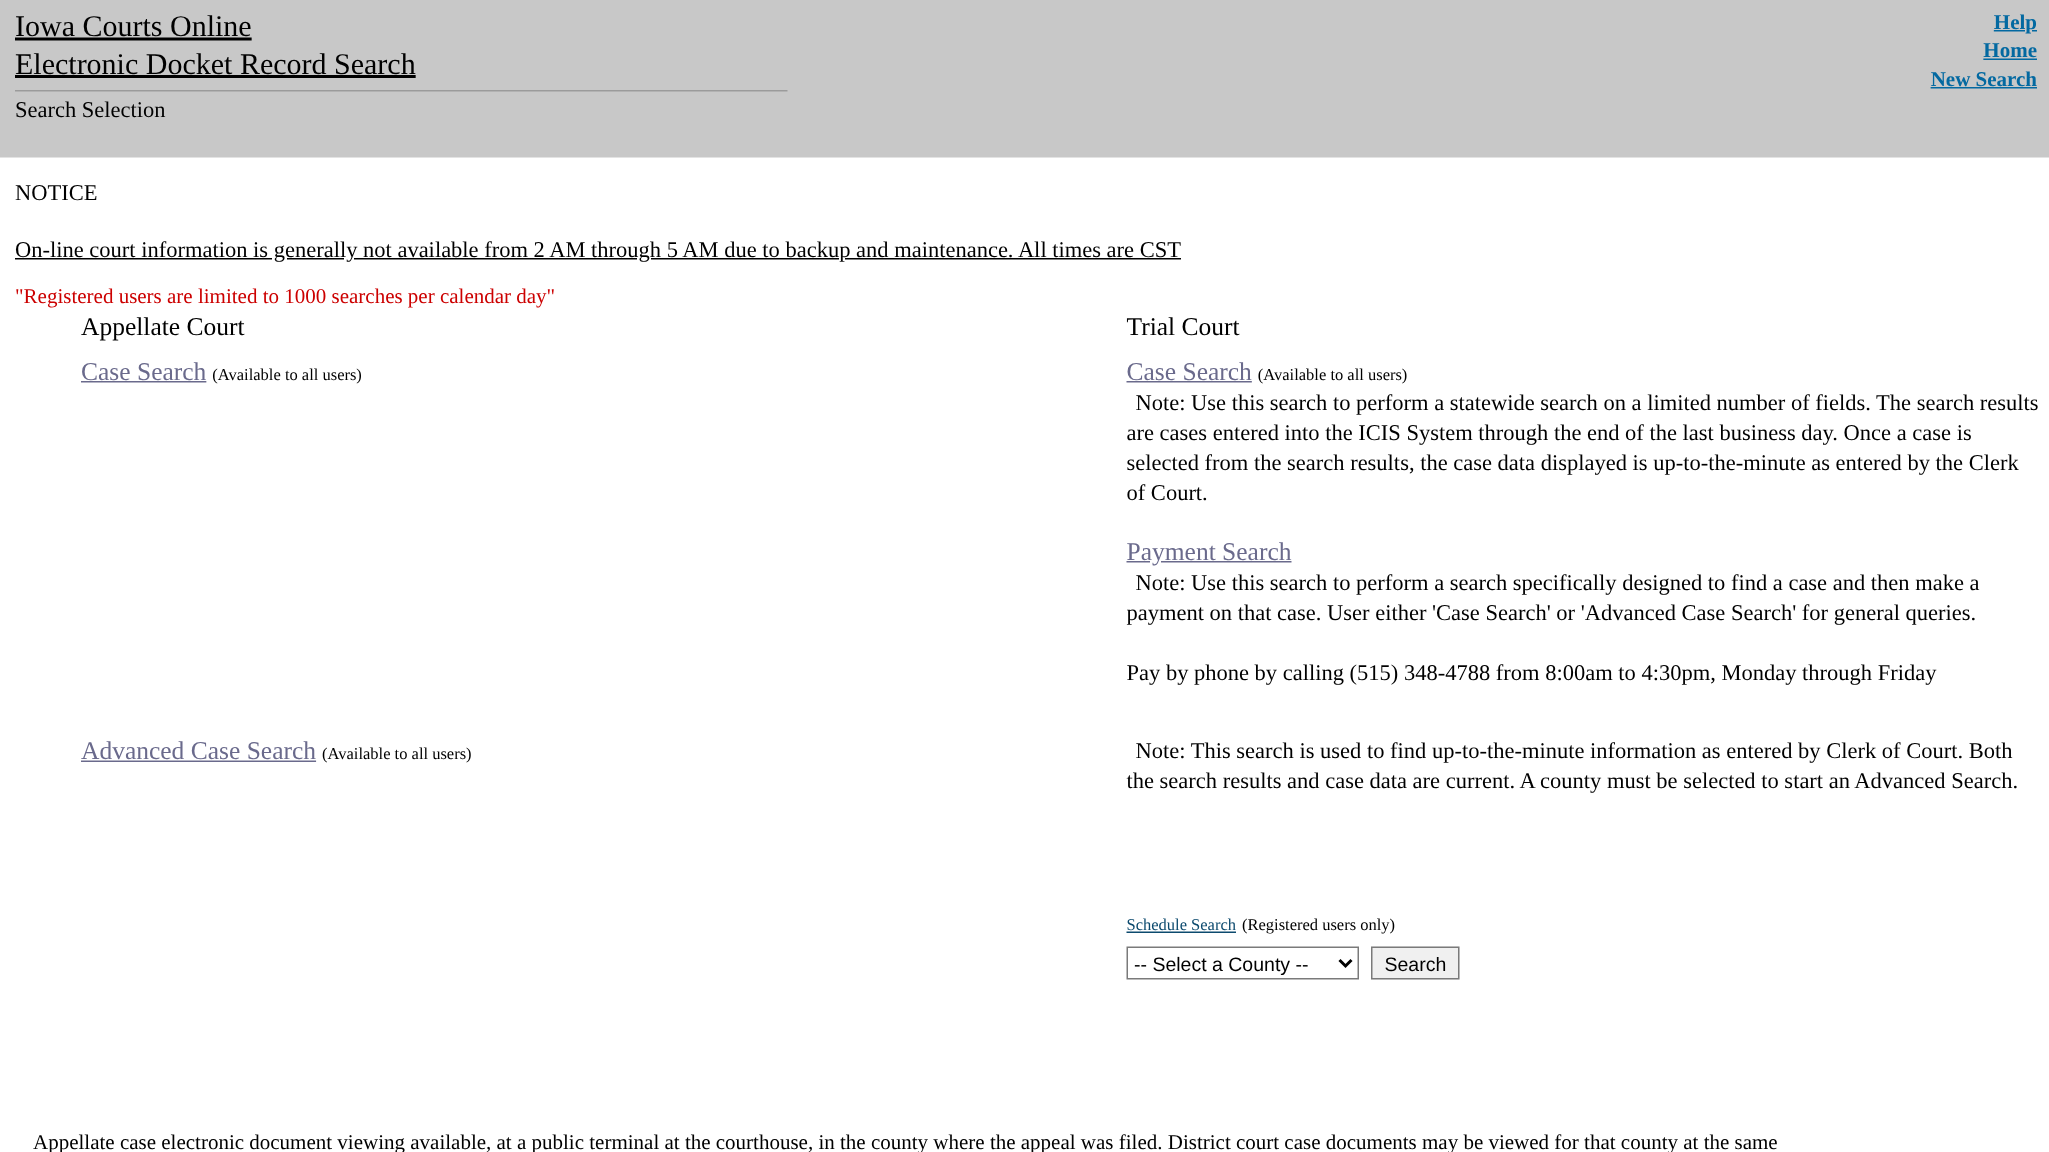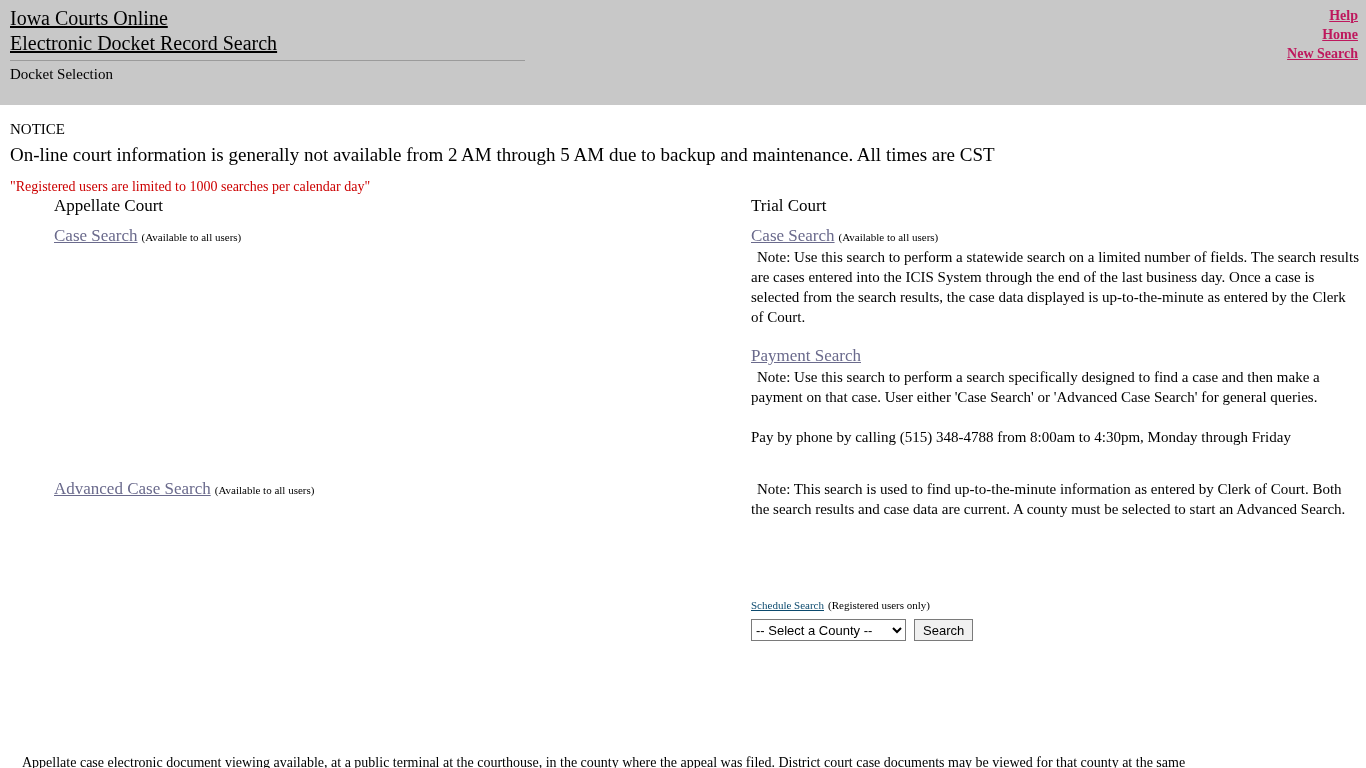--- a/index.html
+++ b/index.html
@@ -44,37 +44,38 @@
   .header-links {
     position: absolute;
     right: 8px;
     top: 6px;
     text-align: right;
     font-size: 14px;
     line-height: 19px;
     font-weight: bold;
   }
   .header-links a {
-    color: #be185d;
+    color: #0369a1;
     text-decoration: underline;
     display: block;
   }
 
   
   .notice-wrap {
     padding: 14px 0 0 10px;
   }
   .notice-title {
     font-size: 15px;
     line-height: 20px;
   }
   .notice-text {
-    font-size: 19px;
-    line-height: 20px;
-    margin-top: 6px;
+    font-size: 15px;
+    line-height: 20px;
+    margin-top: 18px;
+    text-decoration: underline;
   }
   .notice-red {
     font-size: 14px;
     color: #cc0000;
     margin-top: 14px;
   }
 
   
   .columns {
     position: relative;
@@ -172,21 +173,21 @@
 </style>
 </head>
 <body>
 
 <div class="header">
   <div class="header-titles">
     <div class="header-title-line">Iowa Courts Online</div>
     <div class="header-title-line">Electronic Docket Record Search</div>
   </div>
   <div class="title-rule"></div>
-  <div class="search-selection">Docket Selection</div>
+  <div class="search-selection">Search Selection</div>
 
   <div class="header-links">
     <a href="#">Help</a>
     <a href="#">Home</a>
     <a href="#">New Search</a>
   </div>
 </div>
 
 <div class="notice-wrap">
   <div class="notice-title">NOTICE</div>

